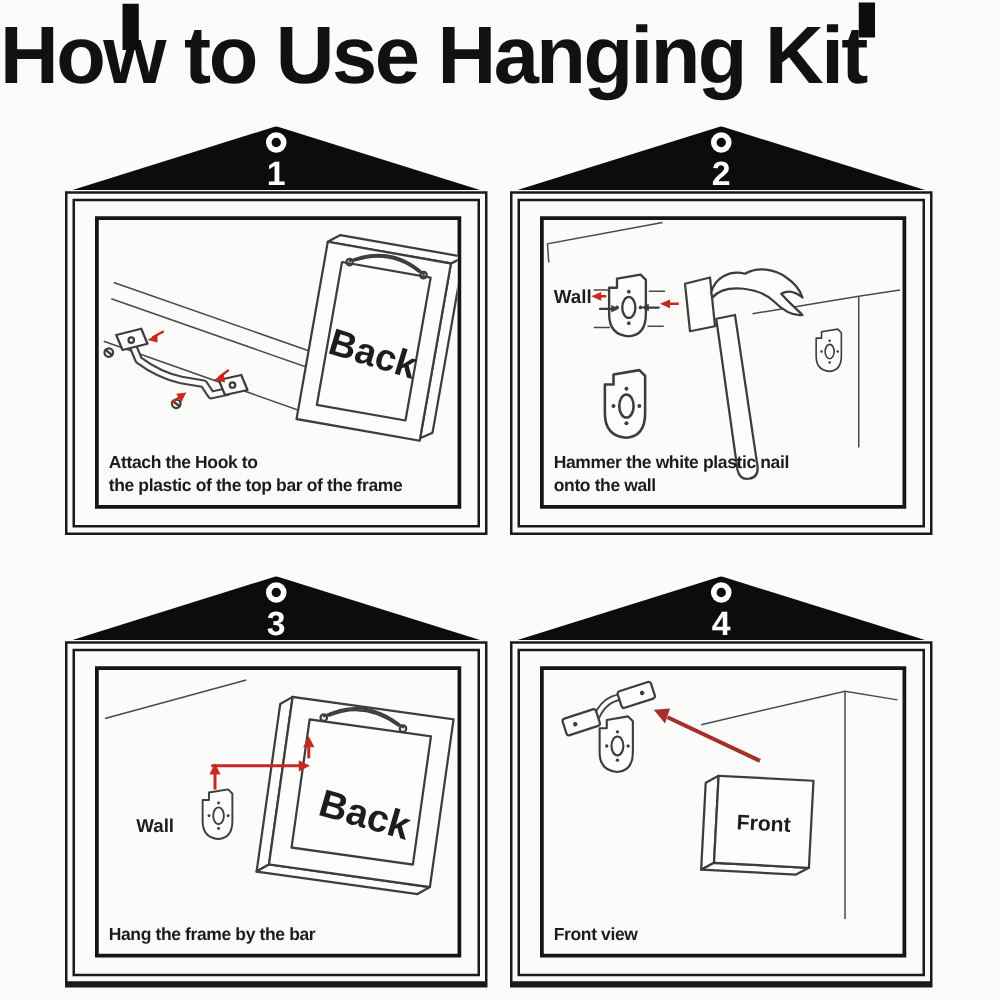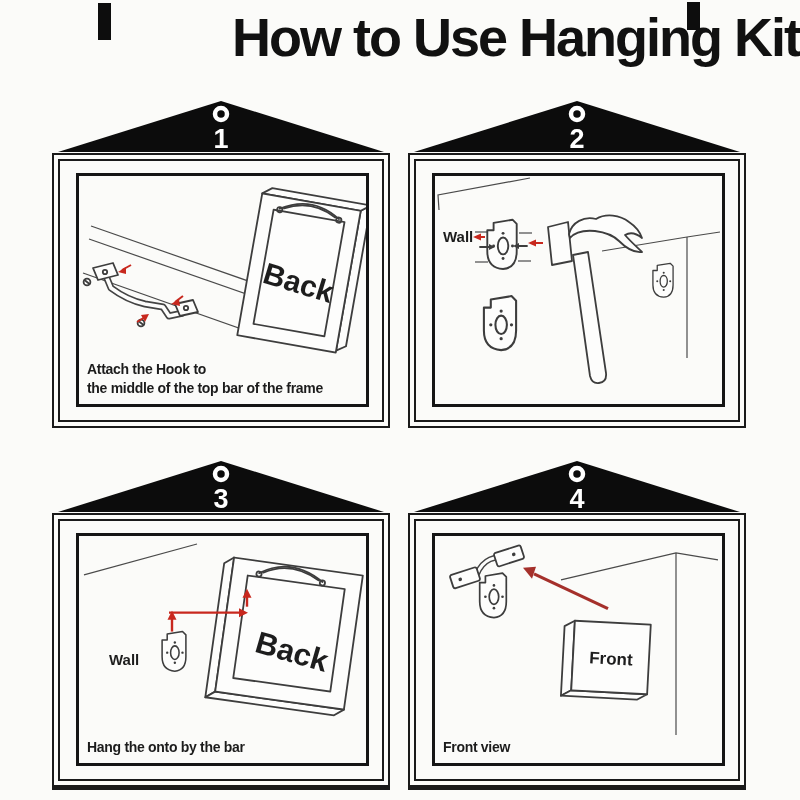--- a/index.html
+++ b/index.html
@@ -1,18 +1,18 @@
 <!DOCTYPE html>
 <html><head>
 <meta charset="utf-8">
 <style>
   html,body{margin:0;padding:0;}
   body{width:800px;height:800px;background:#fbfbf9;font-family:"Liberation Sans",sans-serif;position:relative;overflow:hidden;}
   .stage{position:absolute;inset:0;}
-  .title{position:absolute;left:0;top:6px;width:800px;text-align:right;font-size:54px;font-weight:700;letter-spacing:-2px;color:#111;}
+  .title{position:absolute;left:0;top:6px;width:800px;text-align:left;font-size:65px;font-weight:700;letter-spacing:-2px;color:#111;}
   .corner-mark{position:absolute;background:#0d0d0d;}
   .panel{position:absolute;width:338px;}
   .roof{position:absolute;left:0;top:0;width:338px;height:52px;}
   .pbox{position:absolute;left:0;right:0;top:52px;bottom:0;border:2px solid #1a1a1a;}
   .pbox.heavy{border-bottom-width:5px;}
   .pbox-inner{position:absolute;inset:4px;border:2px solid #1a1a1a;}
   .content{position:absolute;left:22px;top:18px;right:19px;bottom:19px;border:3px solid #151515;}
   .content svg{position:absolute;inset:0;width:100%;height:100%;}
   .caption{position:absolute;left:8px;right:2px;bottom:6px;font-size:14px;line-height:19px;font-weight:700;letter-spacing:-0.3px;color:#1c1c1c;margin-top:47px;}
   .cap-line{white-space:nowrap;}
@@ -82,21 +82,21 @@
               <path class="ink" stroke-width="2.4" d="M-30,-60 Q0,-79 30,-60"></path>
               <path class="ink" stroke-width="1.2" d="M-26,-61 Q0,-75 26,-61"></path>
               <circle class="ink" cx="-30" cy="-59" r="2.6"></circle>
               <circle class="ink" cx="30" cy="-59" r="2.6"></circle>
             </g>
             <text class="draw" transform="translate(0,20) rotate(7)" text-anchor="middle" font-size="30" font-weight="600">Back</text>
           </g>
         </svg>
         <div class="caption">
           <div class="cap-line">Attach the Hook to</div>
-          <div class="cap-line">the middle of the top bar of the frame</div>
+          <div class="cap-line">the plastic of the top bar of the frame</div>
         </div>
       </div>
     </div>
   </div>
 
   <div class="panel" style="left:408px;top:101px;height:327px;">
     <svg class="roof" viewBox="0 0 338 52">
       <polygon points="6,51 169,0 332,51" fill="#0c0c0c"></polygon>
       <circle cx="169" cy="13" r="6" fill="none" stroke="#ffffff" stroke-width="4.5"></circle>
       <text x="169" y="47" text-anchor="middle" font-size="27" font-weight="800" fill="#ffffff">2</text>
@@ -154,20 +154,24 @@
           </g>
           <g transform="translate(228,106) scale(0.72)">
             <path class="inkf" d="M-14,-10 L-14,-16 L-8,-16 L-8,-23 L10,-26 L14,-22 L14,4 Q14,20 1,21 Q-14,20 -14,4 Z"></path>
             <ellipse class="ink" cx="1" cy="-1" rx="5" ry="8"></ellipse>
             <circle fill="#3d3d3d" cx="1" cy="-13" r="1.4"></circle>
             <circle fill="#3d3d3d" cx="1" cy="11" r="1.4"></circle>
             <circle fill="#3d3d3d" cx="-8" cy="-1" r="1.4"></circle>
             <circle fill="#3d3d3d" cx="10" cy="-1" r="1.4"></circle>
           </g>
         </svg>
+        <div class="caption">
+          <div class="cap-line">Hammer the white plastic nail</div>
+          <div class="cap-line">onto the wall</div>
+        </div>
       </div>
     </div>
   </div>
 
   <div class="panel" style="left:52px;top:461px;height:329px;">
     <svg class="roof" viewBox="0 0 338 52">
       <polygon points="6,51 169,0 332,51" fill="#0c0c0c"></polygon>
       <circle cx="169" cy="13" r="6" fill="none" stroke="#ffffff" stroke-width="4.5"></circle>
       <text x="169" y="47" text-anchor="middle" font-size="27" font-weight="800" fill="#ffffff">3</text>
     </svg>
@@ -201,21 +205,21 @@
             <path class="inkf" d="M-14,-10 L-14,-16 L-8,-16 L-8,-23 L10,-26 L14,-22 L14,4 Q14,20 1,21 Q-14,20 -14,4 Z"></path>
             <ellipse class="ink" cx="1" cy="-1" rx="5" ry="8"></ellipse>
             <circle fill="#3d3d3d" cx="1" cy="-13" r="1.4"></circle>
             <circle fill="#3d3d3d" cx="1" cy="11" r="1.4"></circle>
             <circle fill="#3d3d3d" cx="-8" cy="-1" r="1.4"></circle>
             <circle fill="#3d3d3d" cx="10" cy="-1" r="1.4"></circle>
           </g>
           <text class="draw" x="30" y="130" font-size="15" font-weight="700">Wall</text>
         </svg>
         <div class="caption">
-          <div class="cap-line">Hang the onto by the bar</div>
+          <div class="cap-line">Hang the frame by the bar</div>
         </div>
       </div>
     </div>
   </div>
 
   <div class="panel" style="left:408px;top:461px;height:329px;">
     <svg class="roof" viewBox="0 0 338 52">
       <polygon points="6,51 169,0 332,51" fill="#0c0c0c"></polygon>
       <circle cx="169" cy="13" r="6" fill="none" stroke="#ffffff" stroke-width="4.5"></circle>
       <text x="169" y="47" text-anchor="middle" font-size="27" font-weight="800" fill="#ffffff">4</text>

